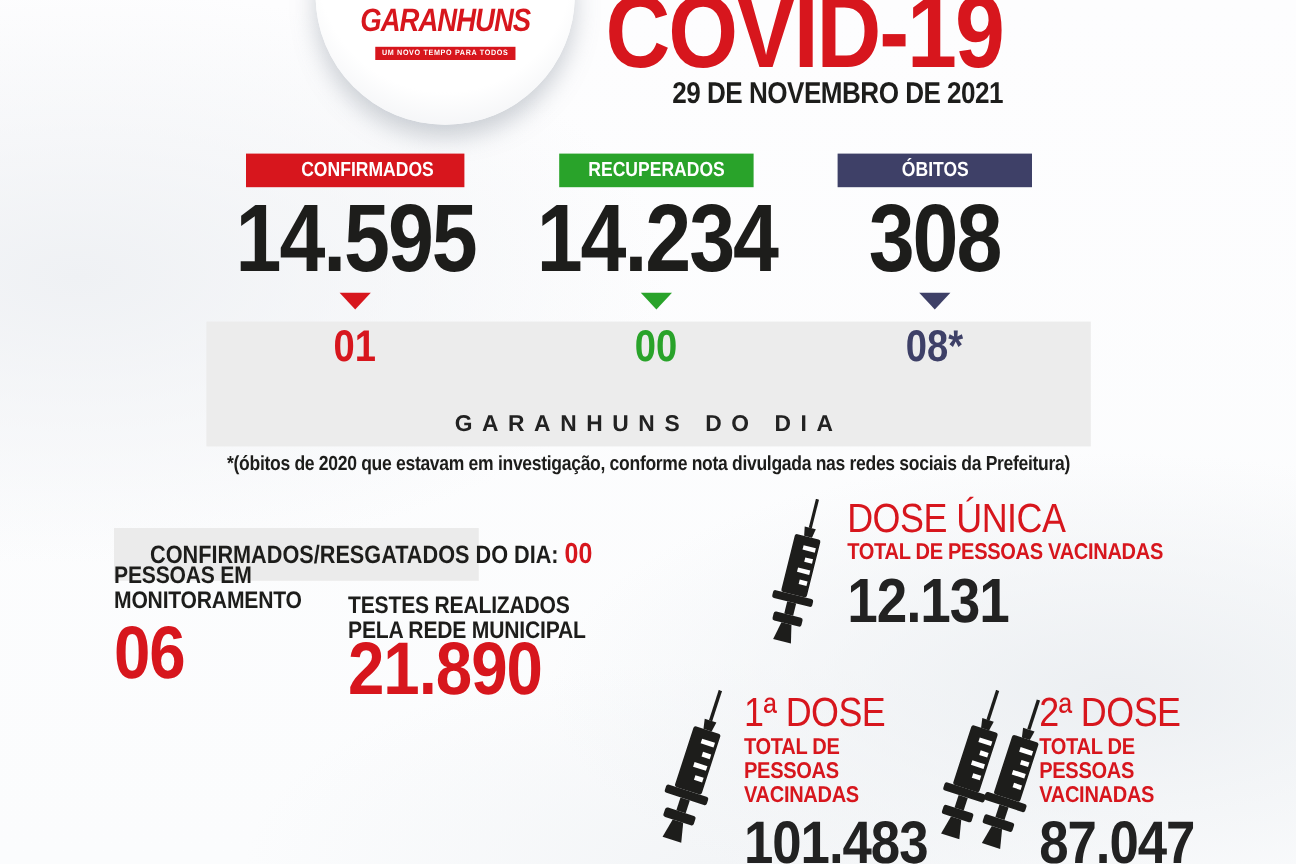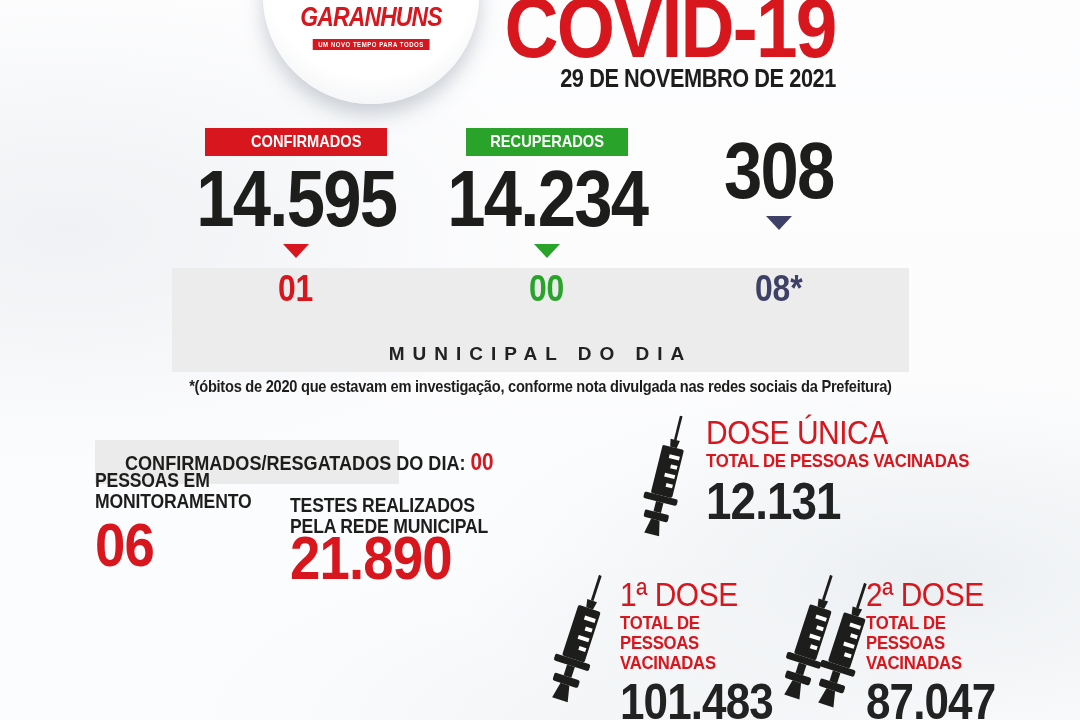--- a/index.html
+++ b/index.html
@@ -104,29 +104,30 @@
     <span class="stat-label bg-red"><span class="sqz">CONFIRMADOS</span></span>
     <div class="stat-total"><span class="sqz">14.595</span></div>
     <div class="arrow arrow-red"></div>
   </div>
   <div class="stat" style="left:407px">
     <span class="stat-label bg-green"><span class="sqz">RECUPERADOS</span></span>
     <div class="stat-total"><span class="sqz">14.234</span></div>
     <div class="arrow arrow-green"></div>
   </div>
   <div class="stat" style="left:639px">
+    <span class="stat-label bg-navy"><span class="sqz">ÓBITOS</span></span>
     <div class="stat-total"><span class="sqz">308</span></div>
     <div class="arrow arrow-navy"></div>
   </div>
 
   <div class="band">
     <div class="today t0"><span class="sqz">01</span></div>
     <div class="today t1"><span class="sqz">00</span></div>
     <div class="today t2"><span class="sqz">08*</span></div>
-    <div class="band-label">MUNICIPAL DO DIA</div>
+    <div class="band-label">GARANHUNS DO DIA</div>
   </div>
   <div class="footnote"><span class="sqz">*(óbitos de 2020 que estavam em investigação, conforme nota divulgada nas redes sociais da Prefeitura)</span></div>
 
   <div class="gray-pill pill1">
     <span class="sqz"><span>CONFIRMADOS/RESGATADOS DO DIA:</span>
     <span class="pill-value">00</span></span>
   </div>
   <div class="head head1"><span class="sqzL">PESSOAS EM MONITORAMENTO</span></div>
   <div class="head head2"><span class="sqzL">TESTES REALIZADOS PELA REDE MUNICIPAL</span></div>
   <div class="bignum n1"><span class="sqzL">06</span></div>

